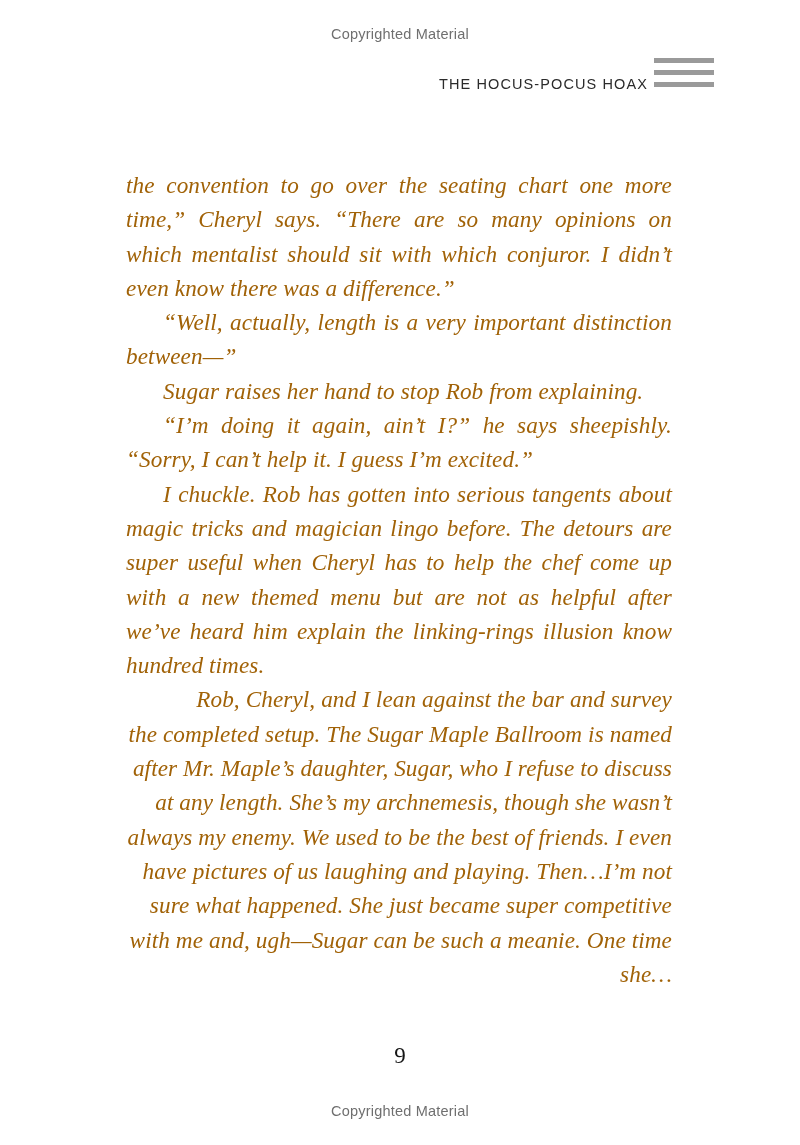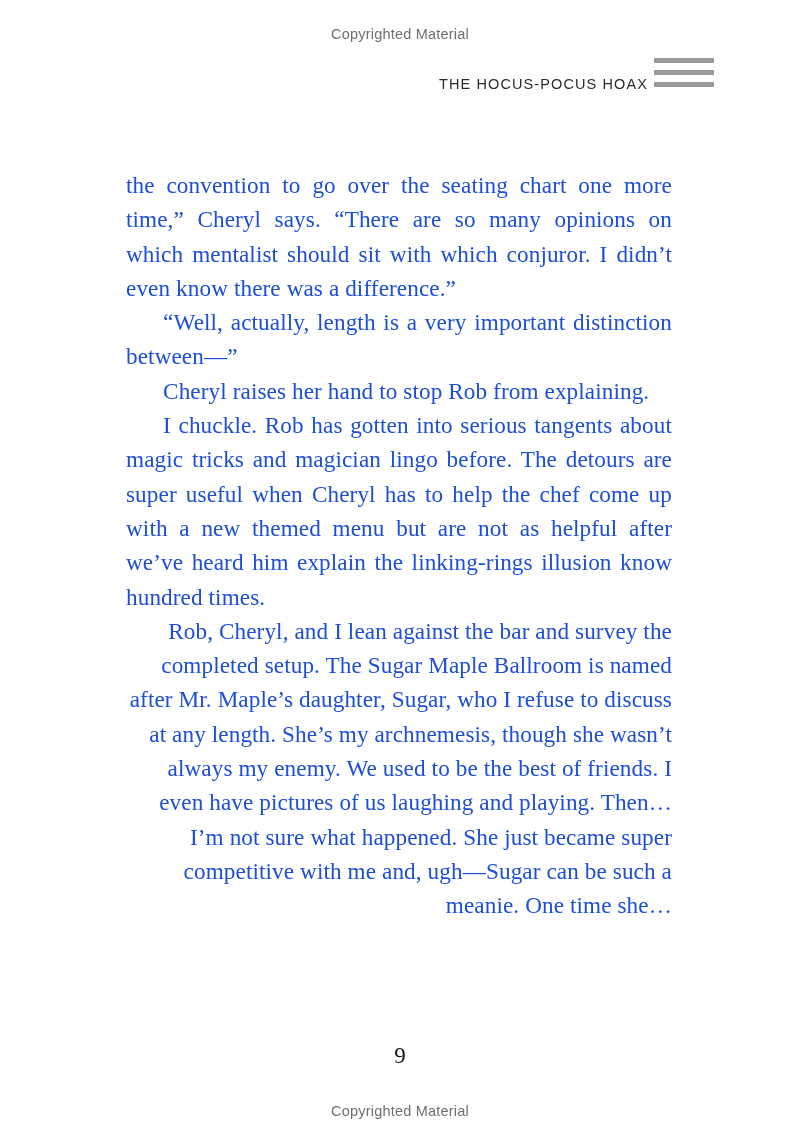--- a/index.html
+++ b/index.html
@@ -75,22 +75,23 @@
   }
   .body-text {
     position: absolute;
     top: 168px;
     left: 126px;
     width: 546px;
     font-size: 23.2px;
     line-height: 34.3px;
     text-align: justify;
     text-justify: inter-word;
-    color: #1d4ed8;
+    color: #a16207;
     letter-spacing: 0.1px;
+    font-style: italic;
   }
   .body-text p {
     margin: 0;
   }
   .body-text p.indent {
     text-indent: 1.6em;
   }
   .body-text p:last-child {
     text-align: right;
   }
@@ -117,21 +118,22 @@
 
   <div class="rule-stack">
     <div class="bar"></div>
     <div class="bar"></div>
     <div class="bar"></div>
   </div>
 
   <div class="body-text">
     <p>the convention to go over the seating chart one more time,” Cheryl says. “There are so many opinions on which mentalist should sit with which conjuror. I didn’t even know there was a difference.”</p>
     <p class="indent">“Well, actually, length is a very important distinction between—”</p>
-    <p class="indent">Cheryl raises her hand to stop Rob from explaining.</p>
+    <p class="indent">Sugar raises her hand to stop Rob from explaining.</p>
+    <p class="indent">“I’m doing it again, ain’t I?” he says sheepishly. “Sorry, I can’t help it. I guess I’m excited.”</p>
     <p class="indent">I chuckle. Rob has gotten into serious tangents about magic tricks and magician lingo before. The detours are super useful when Cheryl has to help the chef come up with a new themed menu but are not as helpful after we’ve heard him explain the linking-rings illusion know hundred times.</p>
     <p class="indent">Rob, Cheryl, and I lean against the bar and survey the completed setup. The Sugar Maple Ballroom is named after Mr. Maple’s daughter, Sugar, who I refuse to discuss at any length. She’s my archnemesis, though she wasn’t always my enemy. We used to be the best of friends. I even have pictures of us laughing and playing. Then…I’m not sure what happened. She just became super competitive with me and, ugh—Sugar can be such a meanie. One time she…</p>
   </div>
 
   <div class="folio">9</div>
 
   <div class="watermark-bottom">Copyrighted Material</div>
 
 </div>
 

